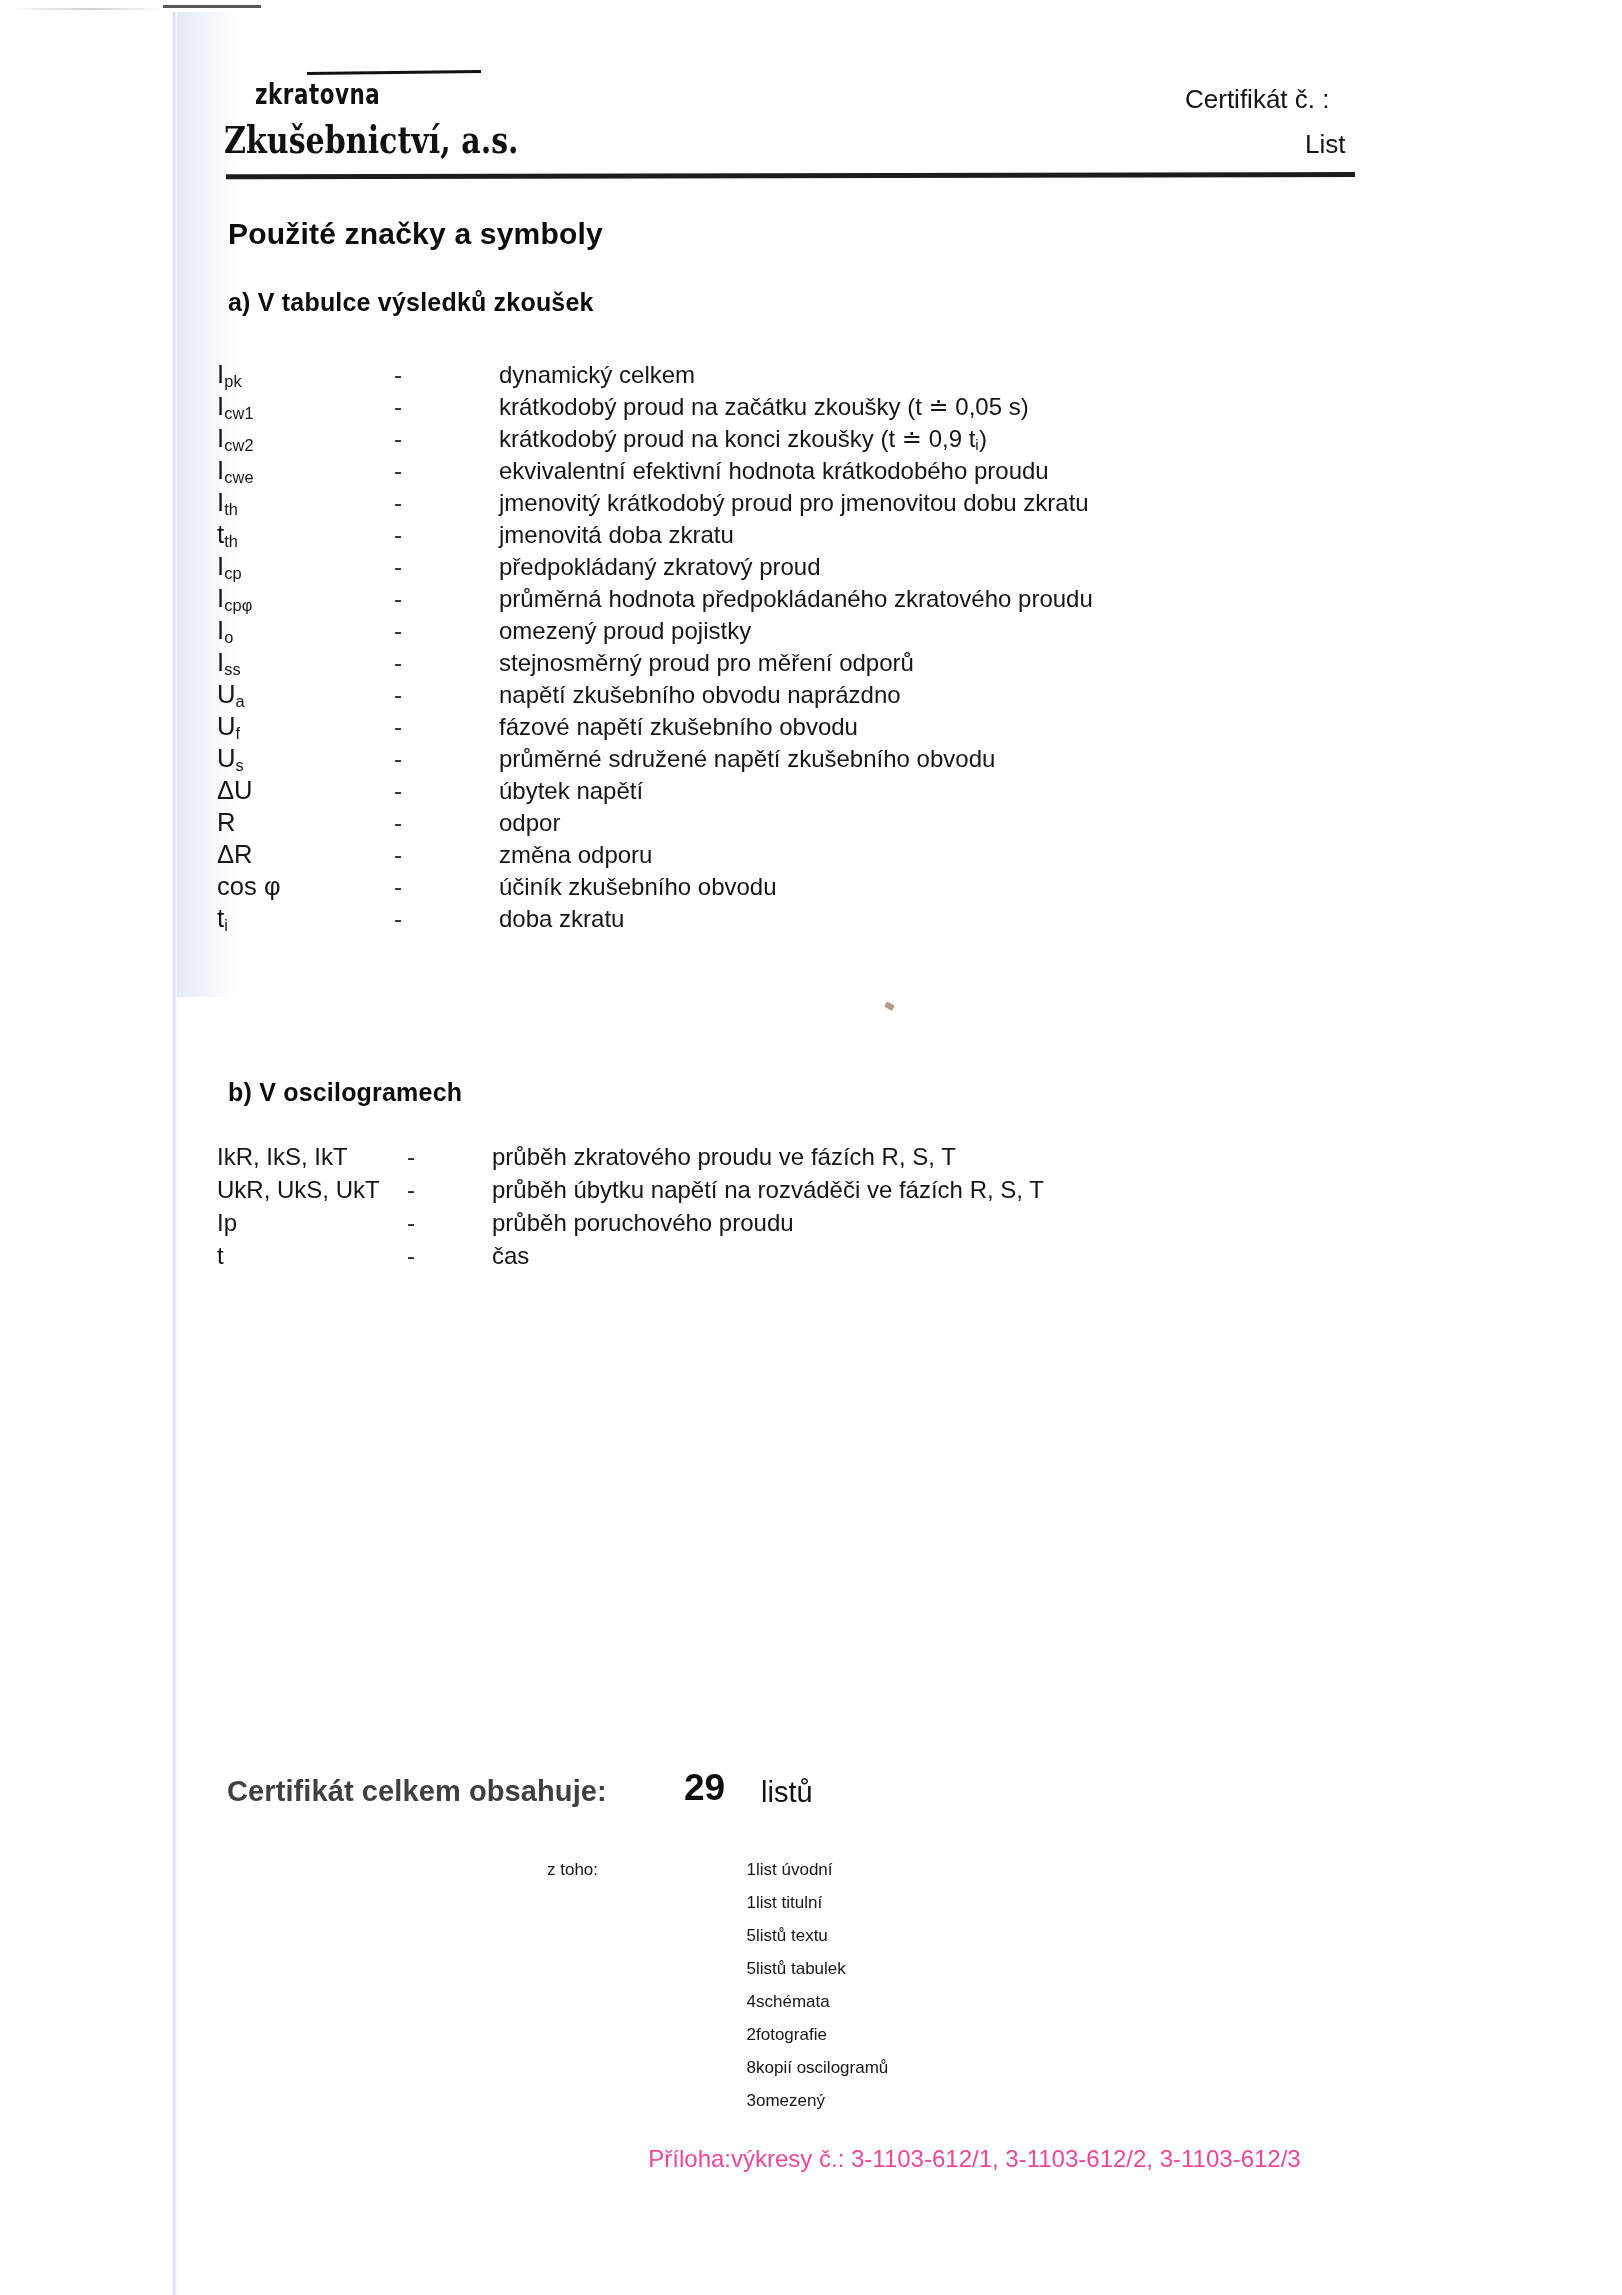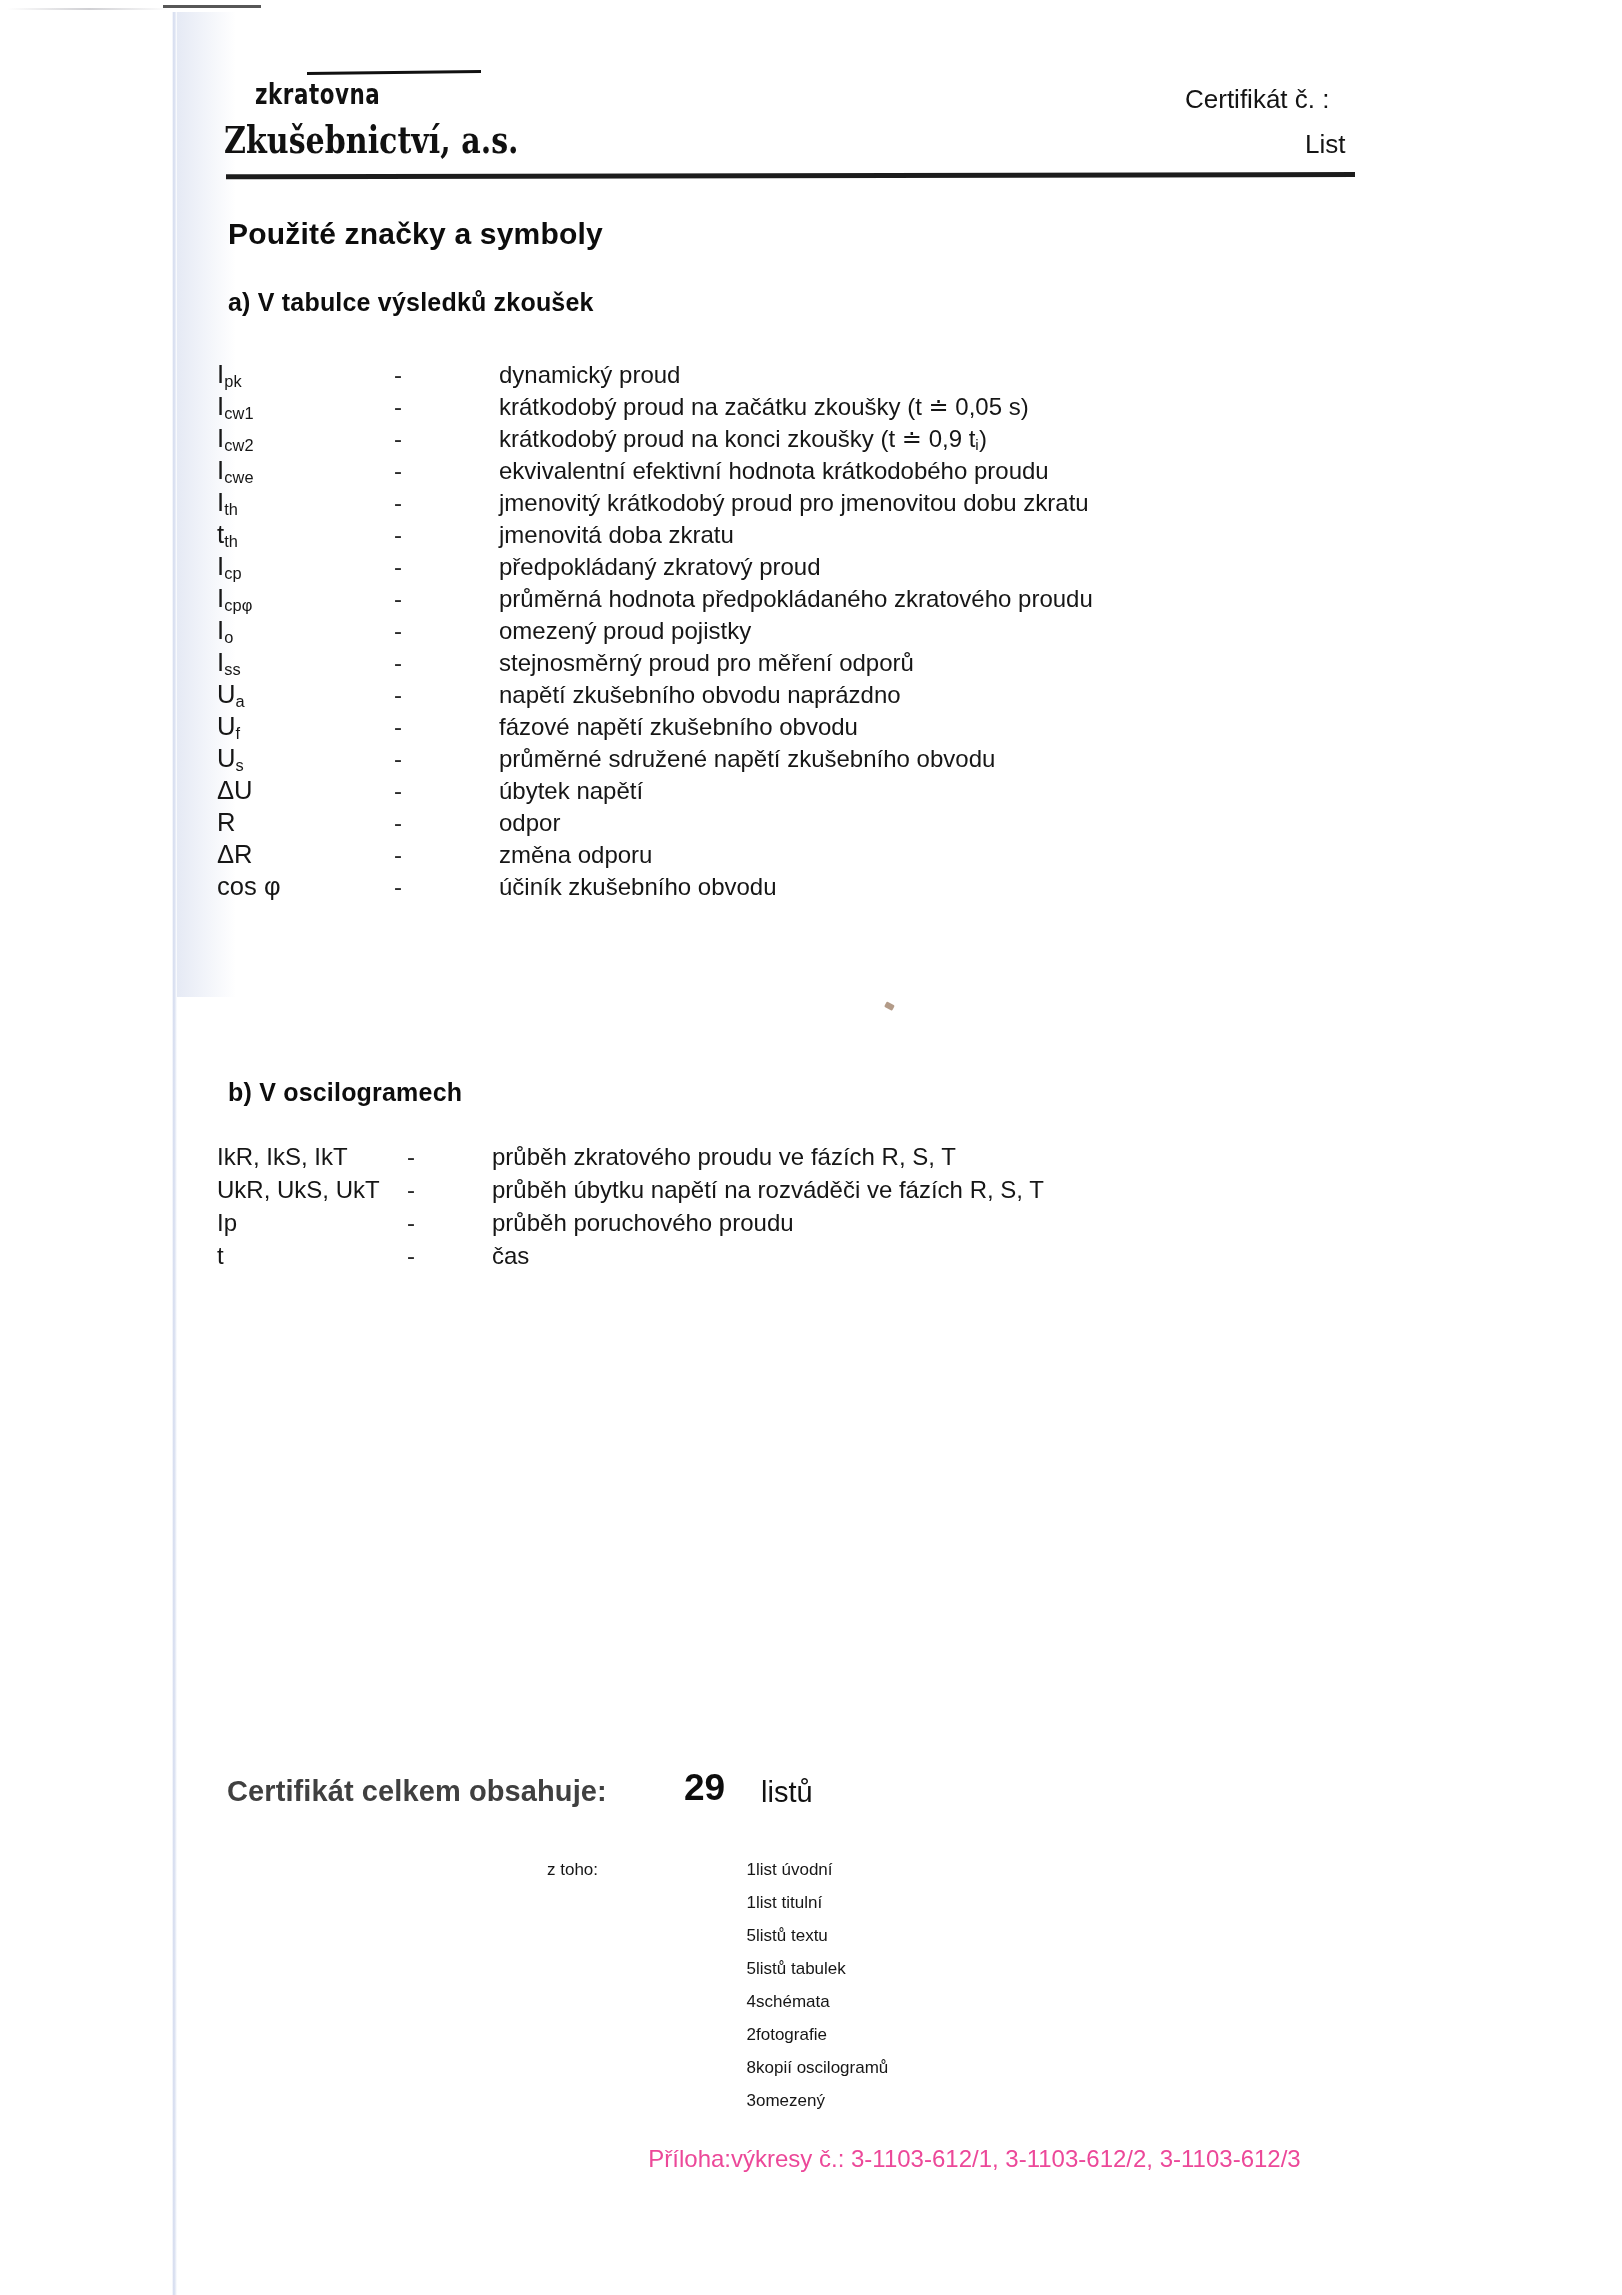--- a/index.html
+++ b/index.html
@@ -251,21 +251,21 @@
   <div class="hdr-list-value">7/29</div>
 
   <div class="sec-title" id="title-main">Použité značky a symboly</div>
   <div class="sec-title" id="title-a">a) V tabulce výsledků zkoušek</div>
 
   <table class="sym-table" id="table-a">
     <tbody id="rows-a">
         <tr>
           <td class="col-sym">I<sub>pk</sub></td>
           <td class="col-dash">-</td>
-          <td class="col-desc">dynamický proud</td>
+          <td class="col-desc">dynamický celkem</td>
         </tr>
         <tr>
           <td class="col-sym">I<sub>cw1</sub></td>
           <td class="col-dash">-</td>
           <td class="col-desc">krátkodobý proud na začátku zkoušky (t ≐ 0,05 s)</td>
         </tr>
         <tr>
           <td class="col-sym">I<sub>cw2</sub></td>
           <td class="col-dash">-</td>
           <td class="col-desc">krátkodobý proud na konci zkoušky (t ≐ 0,9 t<sub>i</sub>)</td>
@@ -332,20 +332,25 @@
         </tr>
         <tr>
           <td class="col-sym">ΔR</td>
           <td class="col-dash">-</td>
           <td class="col-desc">změna odporu</td>
         </tr>
         <tr>
           <td class="col-sym">cos φ</td>
           <td class="col-dash">-</td>
           <td class="col-desc">účiník zkušebního obvodu</td>
+        </tr>
+        <tr>
+          <td class="col-sym">t<sub>i</sub></td>
+          <td class="col-dash">-</td>
+          <td class="col-desc">doba zkratu</td>
         </tr>
       </tbody>
   </table>
 
   <div class="sec-title" id="title-b">b) V oscilogramech</div>
   <table class="sym-table" id="table-b">
     <tbody id="rows-b">
         <tr>
           <td class="col-sym">IkR, IkS, IkT</td>
           <td class="col-dash">-</td>

